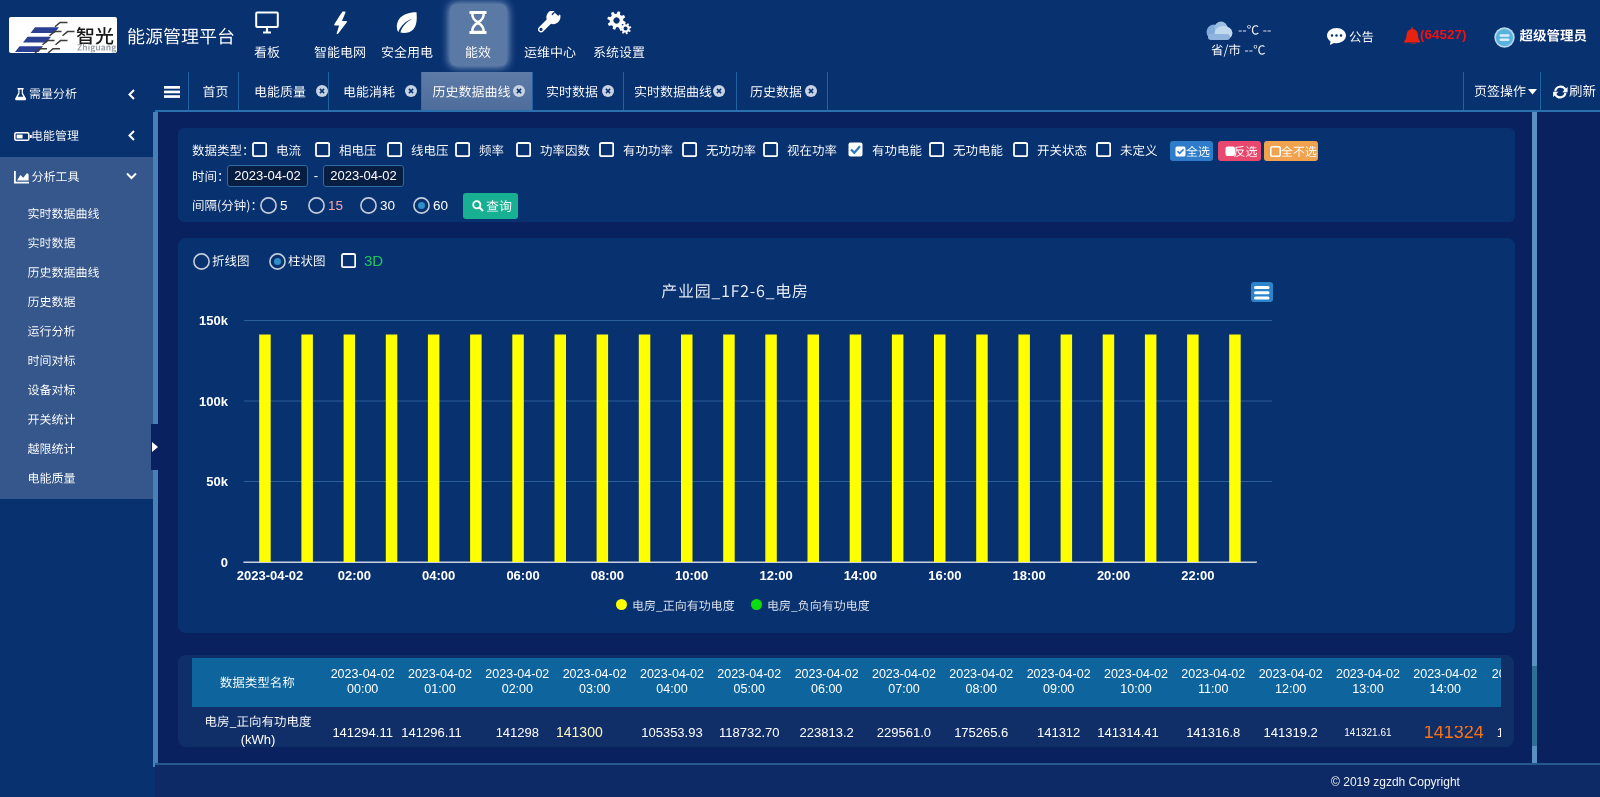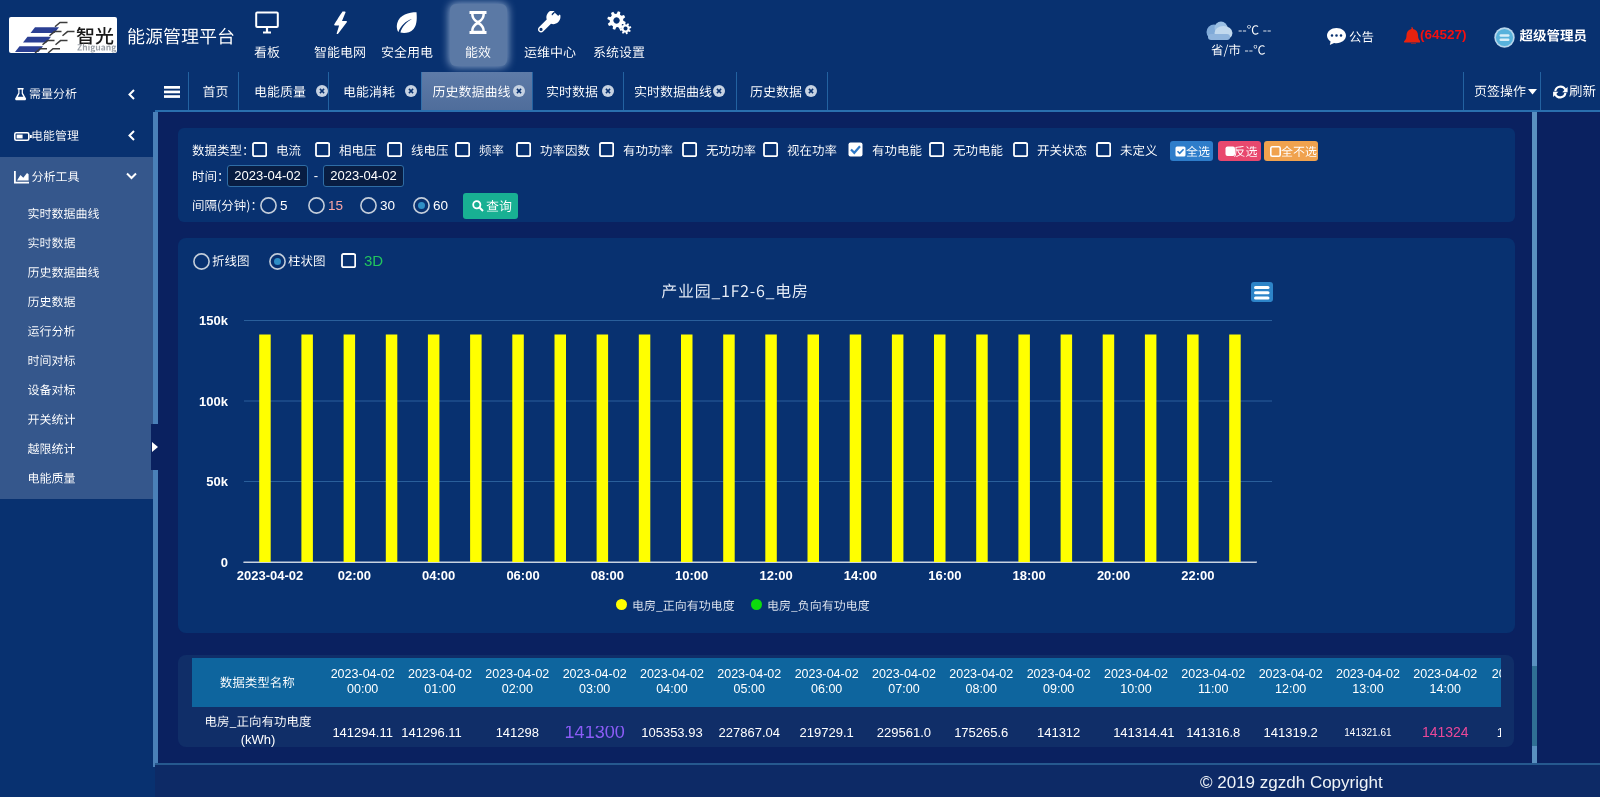--- a/index.html
+++ b/index.html
@@ -318,37 +318,37 @@
     <div style="position:absolute;left:1020.0px;top:667px;width:77.3px;height:30px;color:#fff;font-size:12.5px;text-align:center;line-height:15px;overflow:hidden">2023-04-02<br>09:00</div>
     <div style="position:absolute;left:1097.3px;top:667px;width:77.3px;height:30px;color:#fff;font-size:12.5px;text-align:center;line-height:15px;overflow:hidden">2023-04-02<br>10:00</div>
     <div style="position:absolute;left:1174.6px;top:667px;width:77.3px;height:30px;color:#fff;font-size:12.5px;text-align:center;line-height:15px;overflow:hidden">2023-04-02<br>11:00</div>
     <div style="position:absolute;left:1252.0px;top:667px;width:77.3px;height:30px;color:#fff;font-size:12.5px;text-align:center;line-height:15px;overflow:hidden">2023-04-02<br>12:00</div>
     <div style="position:absolute;left:1329.3px;top:667px;width:77.3px;height:30px;color:#fff;font-size:12.5px;text-align:center;line-height:15px;overflow:hidden">2023-04-02<br>13:00</div>
     <div style="position:absolute;left:1406.6px;top:667px;width:77.3px;height:30px;color:#fff;font-size:12.5px;text-align:center;line-height:15px;overflow:hidden">2023-04-02<br>14:00</div>
     <div style="position:absolute;left:1484.0px;top:667px;width:17.0px;height:15px;color:#fff;font-size:12.5px;line-height:15px;overflow:hidden;text-indent:7.7px;white-space:nowrap">2023-04-02</div>
     <div style="position:absolute;left:324.0px;top:726px;width:77.3px;height:13px;color:#fff;font-size:13px;text-align:center;line-height:13px;overflow:hidden">141294.11</div>
     <div style="position:absolute;left:401.3px;top:726px;width:77.3px;height:13px;color:#fff;font-size:13px;text-align:left;line-height:13px;overflow:hidden">141296.11</div>
     <div style="position:absolute;left:478.7px;top:726px;width:77.3px;height:13px;color:#fff;font-size:13px;text-align:center;line-height:13px;overflow:hidden">141298</div>
-    <div style="position:absolute;left:556.0px;top:726px;width:77.3px;height:13px;color:#8b5cf6;font-size:18px;text-align:center;line-height:13px;overflow:hidden">141300</div>
+    <div style="position:absolute;left:556.0px;top:726px;width:77.3px;height:13px;color:#fef9c3;font-size:14px;line-height:13px;overflow:hidden">141300</div>
     <div style="position:absolute;left:633.3px;top:726px;width:77.3px;height:13px;color:#fff;font-size:13px;text-align:center;line-height:13px;overflow:hidden">105353.93</div>
-    <div style="position:absolute;left:710.6px;top:726px;width:77.3px;height:13px;color:#fff;font-size:13px;text-align:center;line-height:13px;overflow:hidden">227867.04</div>
-    <div style="position:absolute;left:788.0px;top:726px;width:77.3px;height:13px;color:#fff;font-size:13px;text-align:center;line-height:13px;overflow:hidden">219729.1</div>
+    <div style="position:absolute;left:710.6px;top:726px;width:77.3px;height:13px;color:#fff;font-size:13px;text-align:center;line-height:13px;overflow:hidden">118732.70</div>
+    <div style="position:absolute;left:788.0px;top:726px;width:77.3px;height:13px;color:#fff;font-size:13px;text-align:center;line-height:13px;overflow:hidden">223813.2</div>
     <div style="position:absolute;left:865.3px;top:726px;width:77.3px;height:13px;color:#fff;font-size:13px;text-align:center;line-height:13px;overflow:hidden">229561.0</div>
     <div style="position:absolute;left:942.6px;top:726px;width:77.3px;height:13px;color:#fff;font-size:13px;text-align:center;line-height:13px;overflow:hidden">175265.6</div>
     <div style="position:absolute;left:1020.0px;top:726px;width:77.3px;height:13px;color:#fff;font-size:13px;text-align:center;line-height:13px;overflow:hidden">141312</div>
-    <div style="position:absolute;left:1097.3px;top:726px;width:77.3px;height:13px;color:#fff;font-size:13px;text-align:right;line-height:13px;overflow:hidden">141314.41</div>
+    <div style="position:absolute;left:1097.3px;top:726px;width:77.3px;height:13px;color:#fff;font-size:13px;text-align:left;line-height:13px;overflow:hidden">141314.41</div>
     <div style="position:absolute;left:1174.6px;top:726px;width:77.3px;height:13px;color:#fff;font-size:13px;text-align:center;line-height:13px;overflow:hidden">141316.8</div>
     <div style="position:absolute;left:1252.0px;top:726px;width:77.3px;height:13px;color:#fff;font-size:13px;text-align:center;line-height:13px;overflow:hidden">141319.2</div>
     <div style="position:absolute;left:1329.3px;top:726px;width:77.3px;height:13px;color:#fff;font-size:10px;text-align:center;line-height:13px;overflow:hidden">141321.61</div>
-    <div style="position:absolute;left:1406.6px;top:726px;width:77.3px;height:13px;color:#ec4899;font-size:14px;text-align:center;line-height:13px;overflow:hidden">141324</div>
+    <div style="position:absolute;left:1406.6px;top:726px;width:77.3px;height:13px;color:#f97316;font-size:18px;text-align:right;line-height:13px;overflow:hidden">141324</div>
     <div style="position:absolute;left:1484.0px;top:726px;width:17.0px;height:13px;color:#fff;font-size:13px;line-height:13px;overflow:hidden;text-indent:12.7px;white-space:nowrap">141326.2</div>
     <div style="position:absolute;left:192px;top:733px;width:132px;height:13px;color:#fff;font-size:13px;text-align:center;line-height:13px">(kWh)</div>
     <div style="position:absolute;left:155px;top:763px;width:1445px;height:2px;background:#26598f"></div>
     <div style="position:absolute;left:155px;top:765px;width:1445px;height:32px;background:#0d2a66"></div>
-    <div style="position:absolute;left:1200px;top:775px;width:391px;height:15px;line-height:15px;font-size:17px;color:#f0f4f8;text-align:left">© 2019 zgzdh Copyright</div>
+    <div style="position:absolute;left:1200px;top:775px;width:391px;height:15px;line-height:15px;font-size:12px;color:#f0f4f8;text-align:center">© 2019 zgzdh Copyright</div>
 <svg width="1600" height="797" viewBox="0 0 1600 797" style="position:absolute;left:0;top:0;z-index:50;pointer-events:none">
       <defs>
         <path id="g1" d="M383 420V334H170V420ZM100 484V-79H170V125H383V8C383 -5 380 -9 367 -9C352 -10 310 -10 263 -8C273 -28 284 -57 288 -77C351 -77 394 -76 422 -65C449 -53 457 -32 457 7V484ZM170 275H383V184H170ZM858 765C801 735 711 699 625 670V838H551V506C551 424 576 401 672 401C692 401 822 401 844 401C923 401 946 434 954 556C933 561 903 572 888 585C883 486 876 469 837 469C809 469 699 469 678 469C633 469 625 475 625 507V609C722 637 829 673 908 709ZM870 319C812 282 716 243 625 213V373H551V35C551 -49 577 -71 674 -71C695 -71 827 -71 849 -71C933 -71 954 -35 963 99C943 104 913 116 896 128C892 15 884 -4 843 -4C814 -4 703 -4 681 -4C634 -4 625 2 625 34V151C726 179 841 218 919 263ZM84 553C105 562 140 567 414 586C423 567 431 549 437 533L502 563C481 623 425 713 373 780L312 756C337 722 362 682 384 643L164 631C207 684 252 751 287 818L209 842C177 764 122 685 105 664C88 643 73 628 58 625C67 605 80 569 84 553Z"></path>
         <path id="g2" d="M537 407H843V319H537ZM537 549H843V463H537ZM505 205C475 138 431 68 385 19C402 9 431 -9 445 -20C489 32 539 113 572 186ZM788 188C828 124 876 40 898 -10L967 21C943 69 893 152 853 213ZM87 777C142 742 217 693 254 662L299 722C260 751 185 797 131 829ZM38 507C94 476 169 428 207 400L251 460C212 488 136 531 81 560ZM59 -24 126 -66C174 28 230 152 271 258L211 300C166 186 103 54 59 -24ZM338 791V517C338 352 327 125 214 -36C231 -44 263 -63 276 -76C395 92 411 342 411 517V723H951V791ZM650 709C644 680 632 639 621 607H469V261H649V0C649 -11 645 -15 633 -16C620 -16 576 -16 529 -15C538 -34 547 -61 550 -79C616 -80 660 -80 687 -69C714 -58 721 -39 721 -2V261H913V607H694C707 633 720 663 733 692Z"></path>
         <path id="g3" d="M211 438V-81H287V-47H771V-79H845V168H287V237H792V438ZM771 12H287V109H771ZM440 623C451 603 462 580 471 559H101V394H174V500H839V394H915V559H548C539 584 522 614 507 637ZM287 380H719V294H287ZM167 844C142 757 98 672 43 616C62 607 93 590 108 580C137 613 164 656 189 703H258C280 666 302 621 311 592L375 614C367 638 350 672 331 703H484V758H214C224 782 233 806 240 830ZM590 842C572 769 537 699 492 651C510 642 541 626 554 616C575 640 595 669 612 702H683C713 665 742 618 755 589L816 616C805 640 784 672 761 702H940V758H638C648 781 656 805 663 829Z"></path>
         <path id="g4" d="M476 540H629V411H476ZM694 540H847V411H694ZM476 728H629V601H476ZM694 728H847V601H694ZM318 22V-47H967V22H700V160H933V228H700V346H919V794H407V346H623V228H395V160H623V22ZM35 100 54 24C142 53 257 92 365 128L352 201L242 164V413H343V483H242V702H358V772H46V702H170V483H56V413H170V141C119 125 73 111 35 100Z"></path>
         <path id="g5" d="M174 630C213 556 252 459 266 399L337 424C323 482 282 578 242 650ZM755 655C730 582 684 480 646 417L711 396C750 456 797 552 834 633ZM52 348V273H459V-79H537V273H949V348H537V698H893V773H105V698H459V348Z"></path>
         <path id="g6" d="M179 342V-79H255V-25H741V-77H821V342ZM255 48V270H741V48ZM126 426C165 441 224 443 800 474C825 443 846 414 861 388L925 434C873 518 756 641 658 727L599 687C647 644 699 591 745 540L231 516C320 598 410 701 490 811L415 844C336 720 219 593 183 559C149 526 124 505 101 500C110 480 122 442 126 426Z"></path>
         <path id="g7" d="M332 214H768V144H332ZM332 267V335H768V267ZM332 92H768V18H332ZM826 832C666 800 362 785 118 783C125 767 132 742 133 725C220 725 314 727 408 731C401 708 394 685 386 662H132V602H364C354 577 343 552 330 527H59V465H296C233 359 147 267 33 202C49 187 71 160 81 143C150 184 209 234 260 291V-82H332V-42H768V-82H843V395H340C355 418 369 441 382 465H941V527H413C425 552 436 577 446 602H883V662H468L491 735C635 744 773 758 874 778Z"></path>
         <path id="g8" d="M197 840V647H58V577H191C159 439 97 278 32 197C45 179 63 145 71 125C117 193 163 305 197 421V-79H267V456C294 405 326 342 339 309L385 366C368 396 292 512 267 546V577H387V647H267V840ZM879 821C778 779 585 755 428 746V502C428 343 418 118 306 -40C323 -48 354 -70 368 -82C477 75 499 309 501 476H531C561 351 604 238 664 144C600 70 524 16 440 -19C456 -33 476 -62 486 -80C569 -41 644 12 708 82C764 11 833 -45 915 -82C927 -62 950 -32 967 -18C883 15 813 70 756 141C829 241 883 370 911 533L864 547L851 544H501V685C651 695 823 718 929 761ZM827 476C802 370 762 280 710 204C661 283 624 376 598 476Z"></path>

